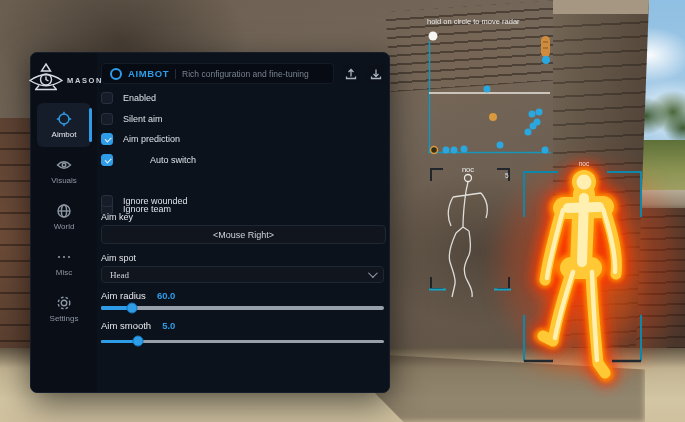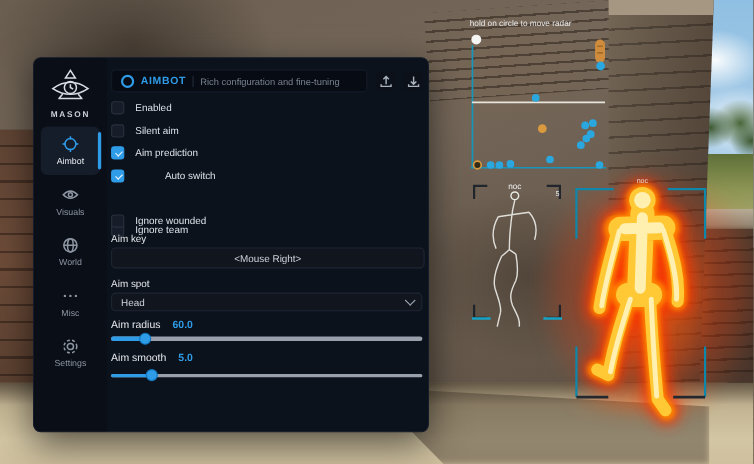--- a/index.html
+++ b/index.html
@@ -64,21 +64,21 @@
   
   #esp{position:absolute;inset:0;pointer-events:none;}
   text{font-family:"Liberation Sans", sans-serif;}
 
   
   #menu{left:30px;top:52px;width:360px;height:341px;border-radius:7px;
     background:#0c121c;border:1px solid #151d2a;box-sizing:border-box;
     box-shadow:0 10px 34px rgba(0,0,0,.6);display:flex;}
   #sidebar{width:66px;background:#0a0e16;border-radius:6px 0 0 6px;
     display:flex;flex-direction:column;align-items:center;flex-shrink:0;}
-  .brand{display:flex;flex-direction:column;align-items:center;margin-top:9px;color:#d6dae2;}
+  .brand{display:flex;flex-direction:row;align-items:center;margin-top:9px;color:#d6dae2;}
   .brand-label{font-size:7.5px;font-weight:bold;letter-spacing:1.6px;color:#c9cfd9;margin-top:3px;}
   .nav{width:100%;margin-top:6px;display:flex;flex-direction:column;align-items:center;}
   .nav-item{width:54px;height:44px;margin:1px 0;display:flex;flex-direction:column;
     align-items:center;justify-content:center;color:#8d96a3;position:relative;cursor:pointer;border-radius:6px;}
   .nav-item .nav-label{font-size:8px;margin-top:3px;}
   .nav-item.active{background:#151c2a;color:#2f9ce8;}
   .nav-item.active .nav-label{color:#e8ecf1;}
   .nav-item.active::after{content:"";position:absolute;right:-1px;top:5px;bottom:5px;width:3px;
     border-radius:2px;background:#2f9ce8;}
   .nav-item svg{display:block;}
@@ -103,21 +103,21 @@
   .cb.on::after{content:"";position:absolute;left:2.5px;top:3px;width:5px;height:2.5px;
     border-left:1.6px solid #eaf4fc;border-bottom:1.6px solid #eaf4fc;transform:rotate(-45deg);}
   .cb-label{font-size:9px;color:#dde1e7;}
 
   .field-label{font-size:9px;color:#e3e6ea;}
   .keybtn{height:17px;background:#10151e;border:1px solid #1f2732;border-radius:4px;
     display:flex;align-items:center;justify-content:center;font-size:9px;color:#cfd4db;cursor:pointer;}
   .select{height:17px;background:#10151e;border:1px solid #1f2732;border-radius:4px;
     display:flex;align-items:center;font-size:9px;color:#cfd4db;padding:0 8px;
     box-sizing:border-box;cursor:pointer;}
-  .select .sel-val{flex:1;}
+  .select .sel-val{flex:1;font-family:Liberation Serif, serif;}
   .chev{width:6px;height:6px;border-right:1.5px solid #9aa3af;border-bottom:1.5px solid #9aa3af;
     transform:rotate(45deg) translateY(-2px);}
 
   .slider-label{display:flex;gap:11px;font-size:9.5px;}
   .sl-name{color:#e6e9ed;}
   .sl-val{color:#2f9ce8;font-weight:bold;}
   .track{position:relative;height:3.5px;border-radius:2px;background:#97a0ab;}
   .fill{position:absolute;left:0;top:0;bottom:0;background:#2f9ce8;border-radius:2px;}
   .thumb{position:absolute;top:50%;width:11px;height:11px;border-radius:50%;background:#2f9ce8;
     border:1.5px solid #1176bd;box-sizing:border-box;transform:translate(-50%,-50%);cursor:pointer;}

